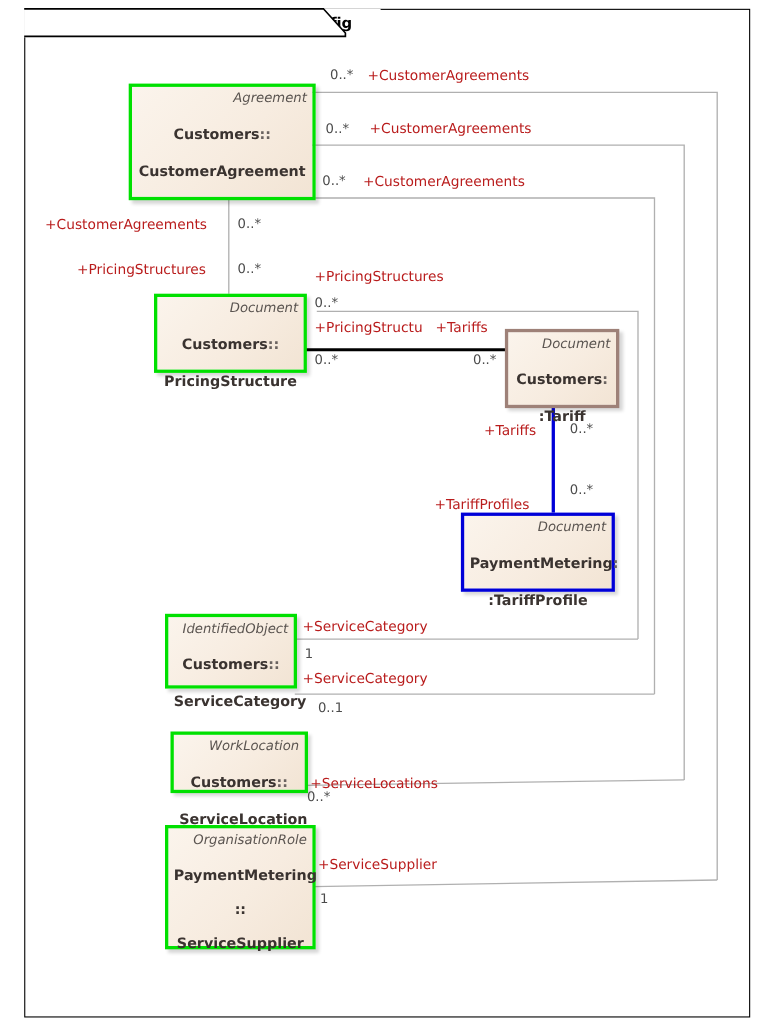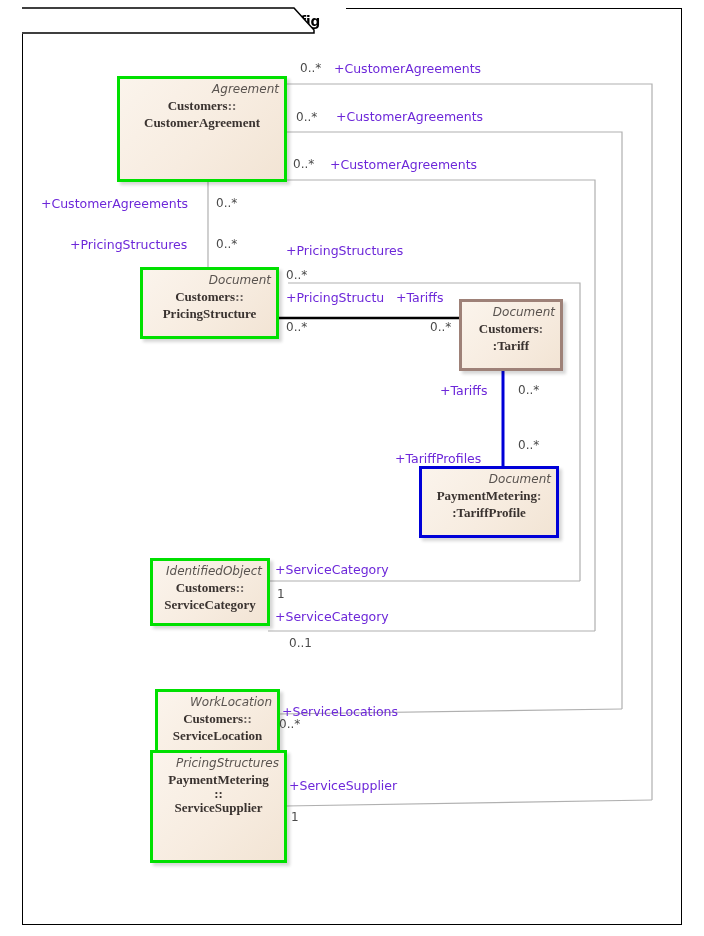--- a/index.html
+++ b/index.html
@@ -88,30 +88,29 @@
     line-height: 15px;
     white-space: nowrap;
   }
   .cname {
     font-size: 13px;
     font-weight: bold;
     color: #3a3330;
     text-align: center;
     line-height: 17px;
     white-space: nowrap;
-    margin-top: 0;
-    font-family: Liberation Serif, serif;
+    margin-top: 17px;
   }
   .cname .sep { font-weight: bold; color: #6a6360; }
 
   
   .conn-label {
     position: absolute;
     font-size: 12.5px;
-    color: #6d28d9;
+    color: #b91c1c;
     white-space: nowrap;
     z-index: 4;
     line-height: 13px;
   }
   .mult {
     position: absolute;
     font-size: 12px;
     color: #4a4a4a;
     white-space: nowrap;
     z-index: 4;
@@ -185,28 +184,28 @@
   <div class="cname"><span>PaymentMetering</span><span class="sep">:</span></div>
   <div class="cname">:TariffProfile</div>
 </div>
 
 <div class="umlbox green" style="left:150px; top:558px; width:120px; height:68px;">
   <div class="stereo">IdentifiedObject</div>
   <div class="cname"><span>Customers</span><span class="sep">::</span></div>
   <div class="cname">ServiceCategory</div>
 </div>
 
-<div class="umlbox green" style="left:155px; top:689px; width:125px; height:84px;">
+<div class="umlbox green" style="left:155px; top:665px; width:125px; height:56px;">
   <div class="stereo">WorkLocation</div>
   <div class="cname"><span>Customers</span><span class="sep">::</span></div>
   <div class="cname">ServiceLocation</div>
 </div>
 
 <div class="umlbox green" style="left:150px; top:750px; width:137px; height:113px;">
-  <div class="stereo">PricingStructures</div>
+  <div class="stereo">OrganisationRole</div>
   <div class="cname">PaymentMetering</div>
   <div class="cname sep" style="line-height:11px;">::</div>
   <div class="cname">ServiceSupplier</div>
 </div>
 
 <div class="mult" style="left:300px; top:62px;">0..*</div>
 <div class="conn-label" style="left:334px; top:62px;">+CustomerAgreements</div>
 
 <div class="mult" style="left:296px; top:111px;">0..*</div>
 <div class="conn-label" style="left:336px; top:110px;">+CustomerAgreements</div>

